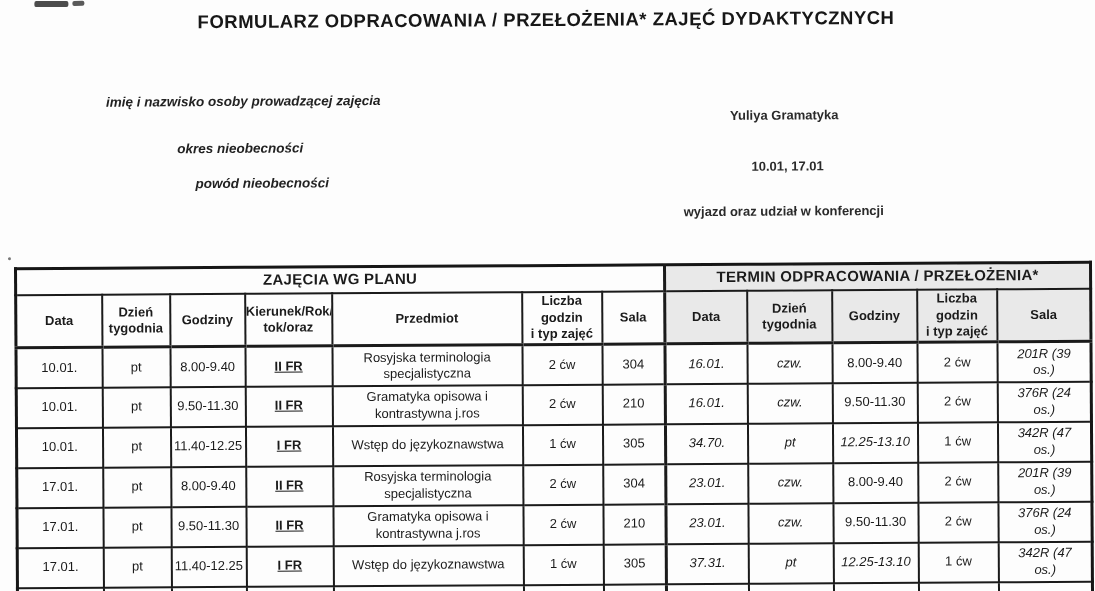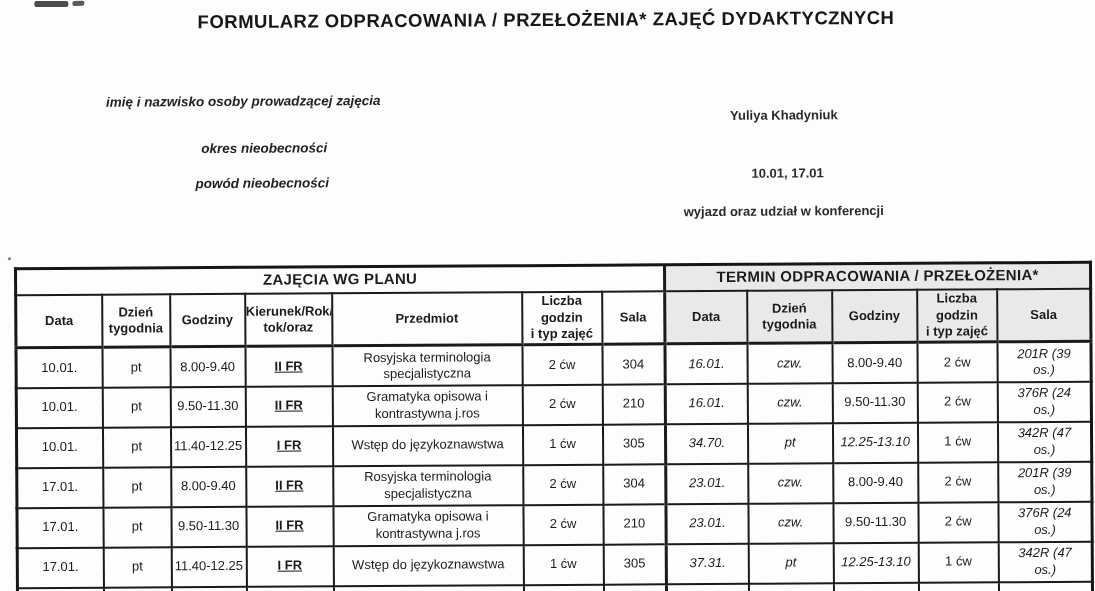--- a/index.html
+++ b/index.html
@@ -19,24 +19,24 @@
 
   .title {
     position:absolute; top:9px; left:0; width:100%;
     text-align:center; font-size:18.5px; font-weight:bold; letter-spacing:.5px;
     color:#171717;
   }
 
   .lab { position:absolute; font-style:italic; font-weight:bold; font-size:13.5px; color:#222; }
   .val { position:absolute; font-weight:bold; font-size:13px; color:#2a2a2a; }
   #name-label   { left:107px; top:92px;  }
-  #period-label { left:202px; top:139px;text-align:center; }
+  #period-label { left:178px; top:139px;text-align:center; }
   #reason-label { left:196px; top:174px; }
   #name-value   { left:731px; top:109px; }
-  #period-value { left:752px; top:167px;text-align:right; }
+  #period-value { left:752px; top:160px;text-align:right; }
   #reason-value { left:684px; top:205px; }
 
   table.sched {
     position:absolute; left:14px; top:264px; width:1075px;
     border-collapse:collapse; table-layout:fixed;
     border:3px solid #161616;
     background:#fdfdfd;
   }
   .sched th, .sched td {
     border:2px solid #1a1a1a;
@@ -56,21 +56,21 @@
 <body>
 
 <div class="scan">
   <div class="smudge"></div>
   <div class="smudge2"></div>
   <div class="dot"></div>
 
   <div class="title">FORMULARZ ODPRACOWANIA / PRZEŁOŻENIA* ZAJĘĆ DYDAKTYCZNYCH</div>
 
   <div class="lab" id="name-label">imię i nazwisko osoby prowadzącej zajęcia</div>
-  <div class="val" id="name-value">Yuliya Khadyniuk</div>
+  <div class="val" id="name-value">Yuliya Gramatyka</div>
   <div class="lab" id="period-label">okres nieobecności</div>
   <div class="val" id="period-value">10.01, 17.01</div>
   <div class="lab" id="reason-label">powód nieobecności</div>
   <div class="val" id="reason-value">wyjazd oraz udział w konferencji</div>
 
   <table class="sched">
     <colgroup>
       <col style="width:86px">
         <col style="width:68px">
         <col style="width:75px">

